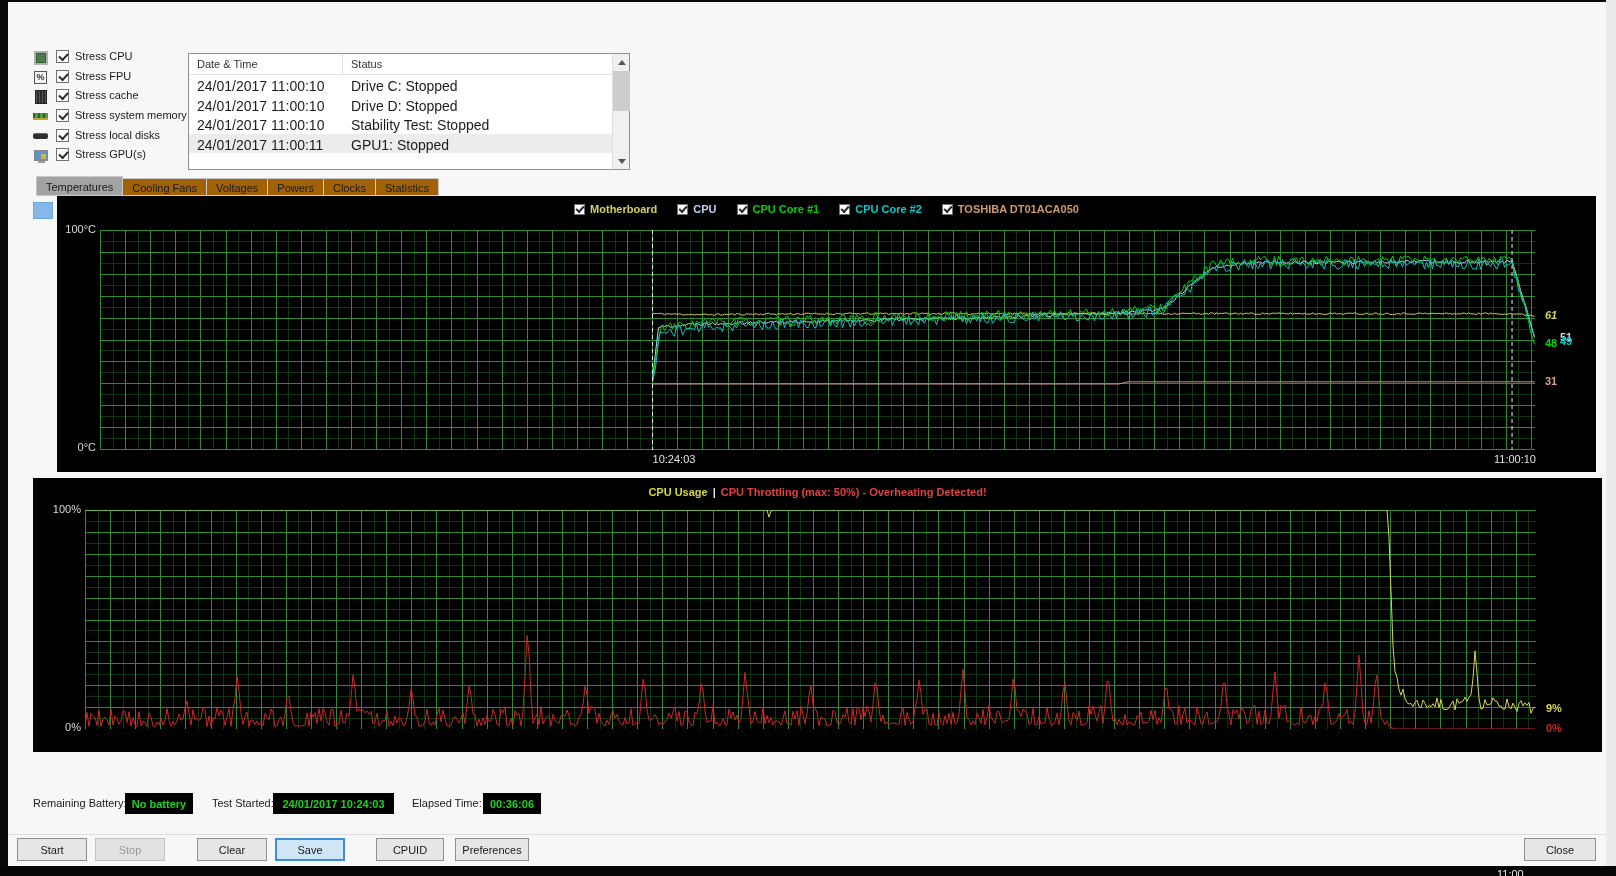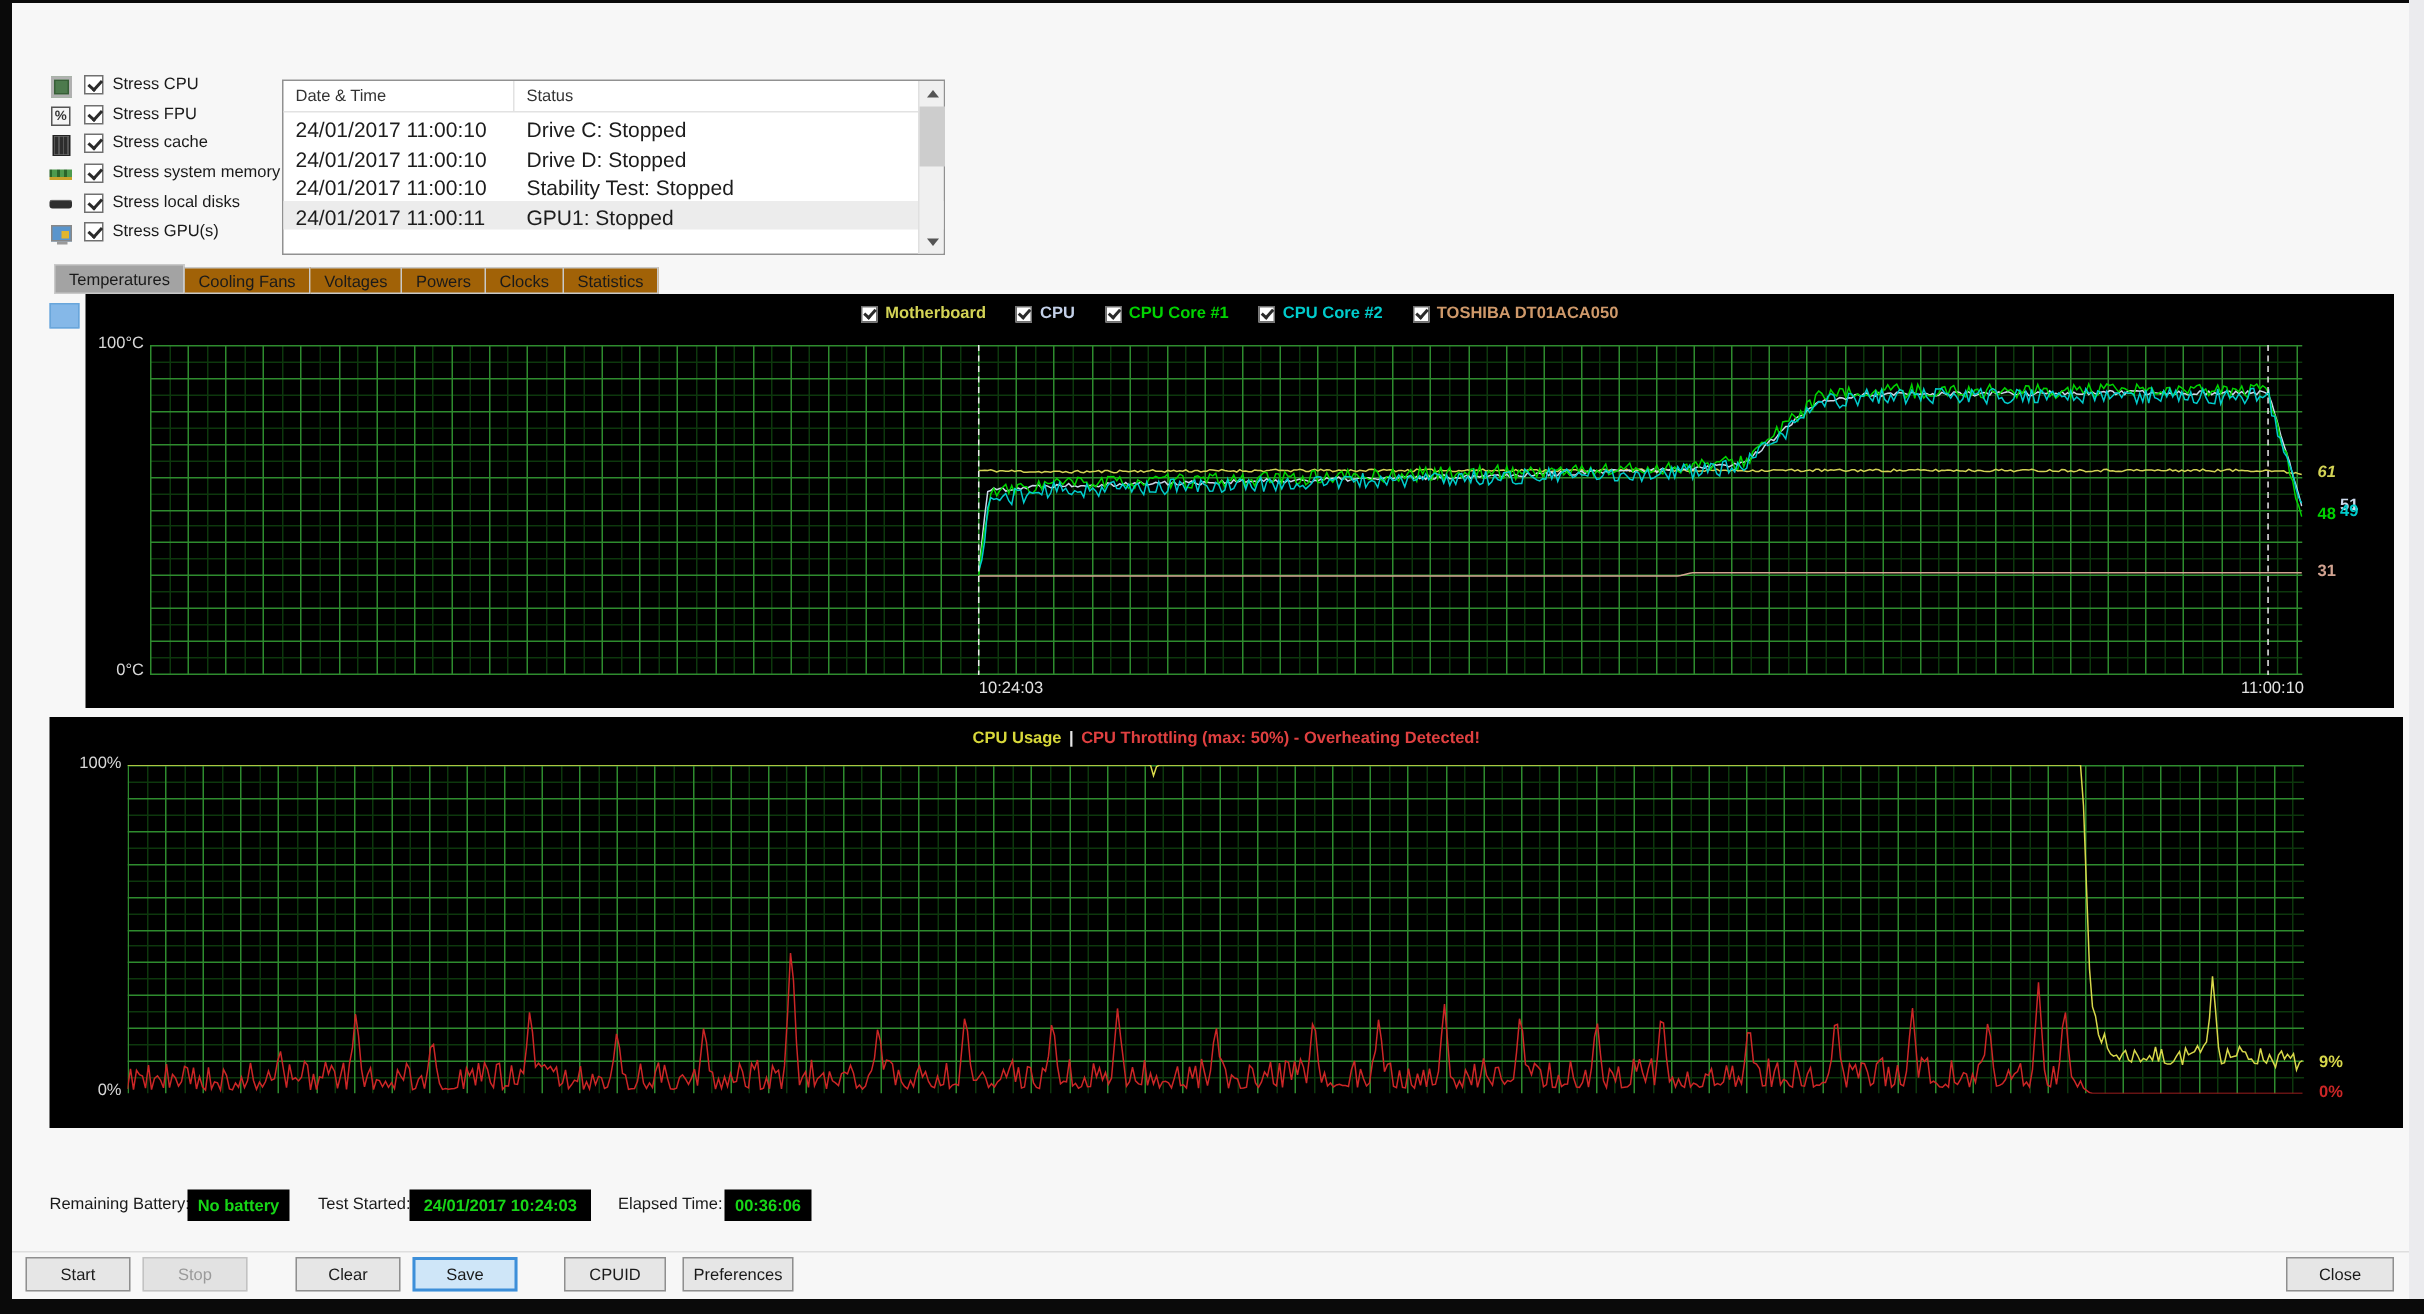--- a/index.html
+++ b/index.html
@@ -524,13 +524,16 @@
     <div class="btnbar-sep"></div>
     <button class="btn" style="left:9px; width:70px;">Start</button>
     <button class="btn disabled" style="left:87px; width:70px;">Stop</button>
     <button class="btn" style="left:189px; width:70px;">Clear</button>
     <button class="btn focused" style="left:267px; width:70px;">Save</button>
     <button class="btn" style="left:368px; width:68px;">CPUID</button>
     <button class="btn" style="left:447px; width:74px;">Preferences</button>
     <button class="btn" style="left:1516px; width:72px;">Close</button>
   </div>
 
+  <div class="taskbar">
+    <span class="tb-clock">11:00</span>
+  </div>
 </div>
 
 </body></html>

